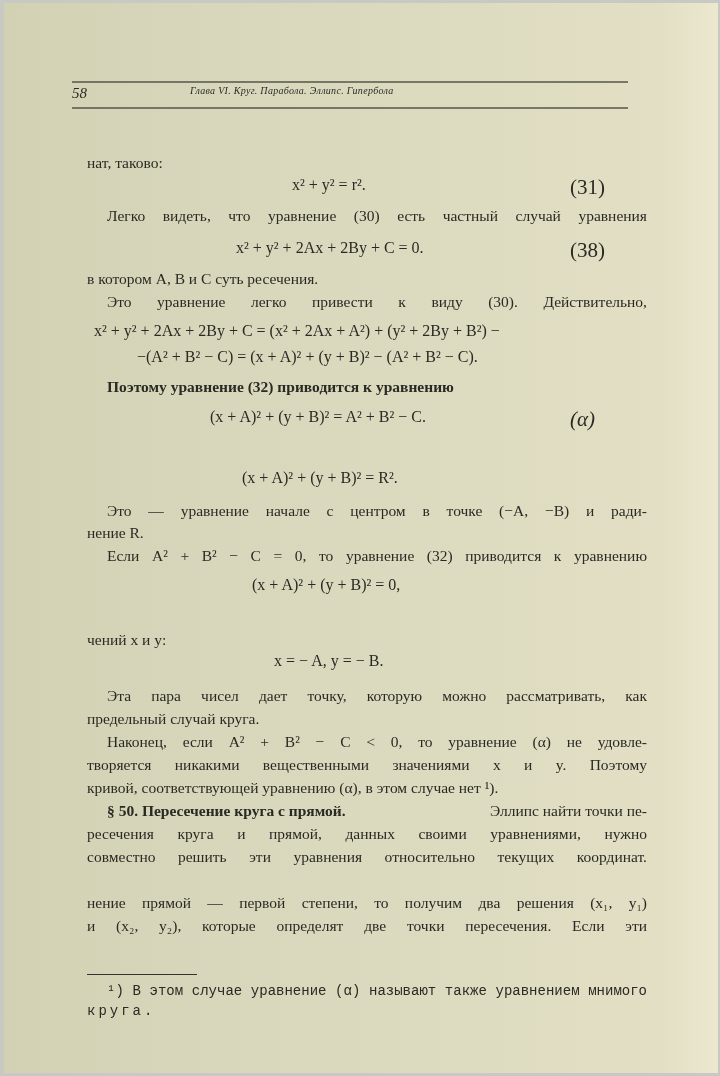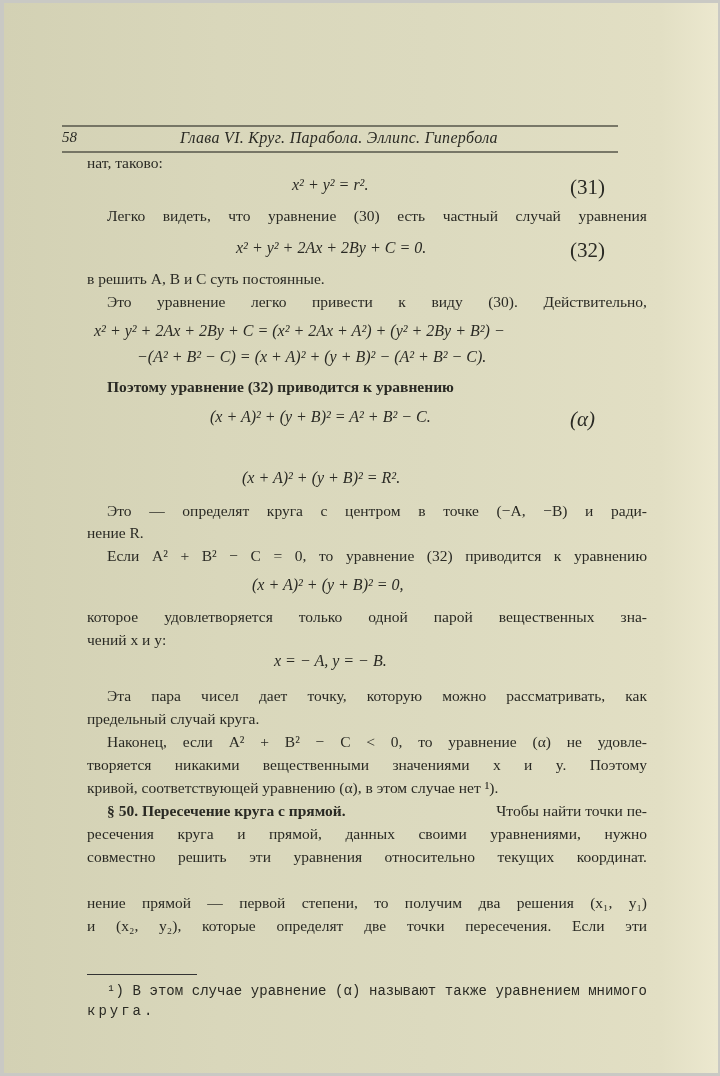--- a/index.html
+++ b/index.html
@@ -7,34 +7,34 @@
     width:720px; height:1076px; overflow:hidden;
     background:#c9c9c4;
     font-family:"Liberation Serif", "DejaVu Serif", serif;
     color:#2a2a24;
   }
   .page {
     position:absolute; left:4px; top:3px; width:714px; height:1070px;
     background: linear-gradient(90deg, #d3d1b4 0%, #d9d7bb 30%, #dcdabf 60%, #e2dfc4 92%, #ece8cf 100%);
   }
   .header {
-    position:absolute; left:58px; top:78px; width:556px; height:30px;margin-top:44px;
+    position:absolute; left:68px; top:78px; width:556px; height:30px;
   }
   .rule { position:absolute; left:0; right:0; height:2px; background:#55554a; opacity:.75; }
   .rule.top { top:0; }
   .rule.bot { top:26px; height:1.5px; }
   .pagenum { position:absolute; left:0; top:4px; font-size:15px; font-style:italic; }
-  .running { position:absolute; left:118px; top:4px; font-size:16px; font-style:italic; letter-spacing:.3px; }
+  .running { position:absolute; left:118px; top:4px; font-size:10px; font-style:italic; letter-spacing:.3px; }
 
   .line { position:absolute; font-size:15.5px; white-space:nowrap; line-height:20px; }
   .full { left:83px; width:560px; text-align:justify; text-align-last:justify; }
   .indent { left:103px; width:540px; text-align:justify; text-align-last:justify; }
   .last { left:83px; }
   .lastind { left:103px;font-weight:bold; }
-  .formula { font-style:italic; font-size:16px; }
+  .formula { font-size:16px; }
   .num { position:absolute; left:566px; font-size:21px; }
   .sp { letter-spacing:3px; }
   b { font-weight:bold; }
   .fnrule { position:absolute; left:83px; top:971px; width:110px; height:1px; background:#333; }
   .fn { font-size:14px;font-family:Liberation Mono, monospace; }
 </style>
 </head>
 <body>
 
 <div class="page">
@@ -45,50 +45,49 @@
     <span class="running">Глава VI. Круг. Парабола. Эллипс. Гипербола</span>
     <div class="rule bot"></div>
   </div>
 
   <div class="line last" style="top:150px">нат, таково:</div>
   <div class="line formula" style="top:172px; left:288px">x² + y² = r².</div>
   <div class="num" style="top:172px">(31)</div>
 
   <div class="line indent" style="top:203px">Легко видеть, что уравнение (30) есть частный случай уравнения</div>
   <div class="line formula" style="top:235px; left:232px">x² + y² + 2Ax + 2By + C = 0.</div>
-  <div class="num" style="top:235px">(32)</div>
-  <div class="line last" style="top:266px">в решить A, B и C суть постоянные.</div>
+  <div class="num" style="top:235px">(38)</div>
+  <div class="line last" style="top:266px">в котором A, B и C суть ресечения.</div>
   <div class="line indent" style="top:289px">Это уравнение легко привести к виду (30). Действительно,</div>
   <div class="line formula" style="top:318px; left:90px">x² + y² + 2Ax + 2By + C = (x² + 2Ax + A²) + (y² + 2By + B²) −</div>
   <div class="line formula" style="top:344px; left:133px">−(A² + B² − C) = (x + A)² + (y + B)² − (A² + B² − C).</div>
 
   <div class="line lastind" style="top:374px">Поэтому уравнение (32) приводится к уравнению</div>
   <div class="line formula" style="top:404px; left:206px">(x + A)² + (y + B)² = A² + B² − C.</div>
   <div class="num" style="top:404px; font-style:italic">(α)</div>
 
   <div class="line formula" style="top:465px; left:238px">(x + A)² + (y + B)² = R².</div>
 
-  <div class="line indent" style="top:498px">Это — определят круга с центром в точке (−A, −B) и ради-</div>
+  <div class="line indent" style="top:498px">Это — уравнение начале с центром в точке (−A, −B) и ради-</div>
   <div class="line last" style="top:520px">нение R.</div>
   <div class="line indent" style="top:543px">Если A² + B² − C = 0, то уравнение (32) приводится к уравнению</div>
   <div class="line formula" style="top:572px; left:248px">(x + A)² + (y + B)² = 0,</div>
 
-  <div class="line full" style="top:604px">которое удовлетворяется только одной парой вещественных зна-</div>
   <div class="line last" style="top:627px">чений x и y:</div>
   <div class="line formula" style="top:648px; left:270px">x = − A,   y = − B.</div>
 
   <div class="line indent" style="top:683px">Эта пара чисел дает точку, которую можно рассматривать, как</div>
   <div class="line last" style="top:706px">предельный случай круга.</div>
   <div class="line indent" style="top:729px">Наконец, если A² + B² − C &lt; 0, то уравнение (α) не удовле-</div>
   <div class="line full" style="top:752px">творяется никакими вещественными значениями x и y. Поэтому</div>
   <div class="line last" style="top:775px">кривой, соответствующей уравнению (α), в этом случае нет ¹).</div>
 
   <div class="line" style="top:798px; left:103px; width:540px">
     <b>§ 50. Пересечение круга с прямой.</b>
-    <span style="float:right">Чтобы найти точки пе-</span>
+    <span style="float:right">Эллипс найти точки пе-</span>
   </div>
   <div class="line full" style="top:821px">ресечения круга и прямой, данных своими уравнениями, нужно</div>
   <div class="line full" style="top:844px">совместно решить эти уравнения относительно текущих координат.</div>
   <div class="line full" style="top:890px">нение прямой — первой степени, то получим два решения (x₁, y₁)</div>
   <div class="line full" style="top:913px">и (x₂, y₂), которые определят две точки пересечения. Если эти</div>
 
   <div class="fnrule"></div>
   <div class="line fn indent" style="top:978px">¹) В этом случае уравнение (α) называют также уравнением мнимого</div>
   <div class="line fn last sp" style="top:998px">круга.</div>
 </div>

